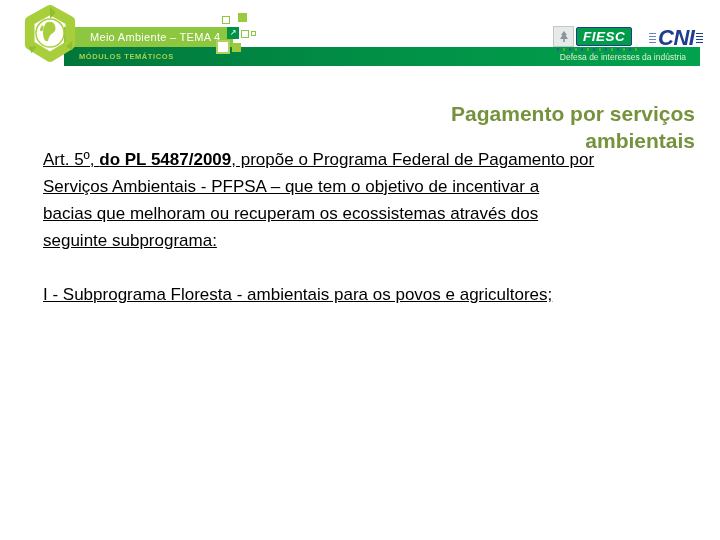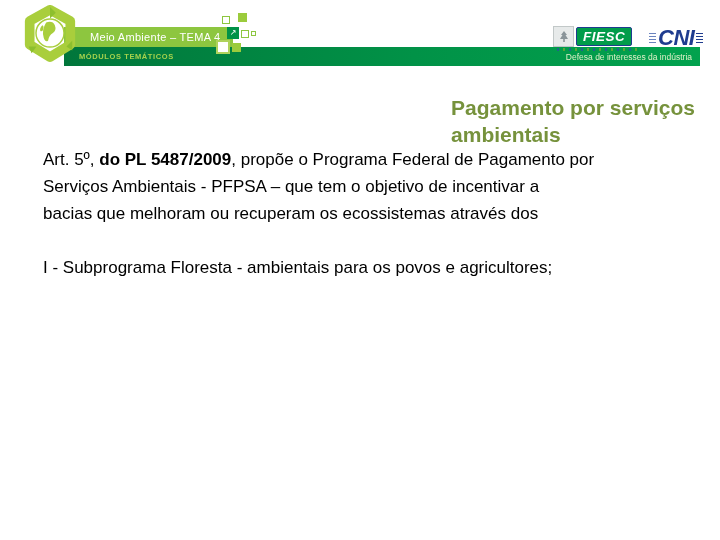--- a/index.html
+++ b/index.html
@@ -17,21 +17,21 @@
   }
   .band-dark{
     position:absolute;left:64px;top:47px;width:636px;height:19px;
     background:linear-gradient(90deg,#01763B 0%,#019247 55%,#02A24E 100%);
     z-index:1;display:flex;align-items:center;justify-content:space-between;
   }
   .band-dark .band-subtitle{
     color:#A6D24D;font-size:7.5px;font-weight:bold;letter-spacing:.6px;padding-left:15px;white-space:nowrap;
   }
   .band-dark .ribbon-text{
-    color:#DFF0C8;font-size:8.5px;padding-right:8px;white-space:nowrap;
+    color:#DFF0C8;font-size:8.5px;padding-right:14px;white-space:nowrap;
   }
   
   .logo-hex{position:absolute;left:21px;top:5px;width:58px;height:58px;z-index:2;}
   
   .px{position:absolute;z-index:2;box-sizing:border-box;}
   .px-1{left:222px;top:16px;width:8px;height:8px;border:1.5px solid #8DC63F;background:#fff;}
   .px-2{left:237px;top:12px;width:11px;height:11px;background:#9BCB3C;border:1px solid #fff;}
   .px-3{left:227px;top:27px;width:12px;height:12px;background:#019247;color:#fff;
         font-size:8px;line-height:12px;text-align:center;}
   .px-4{left:241px;top:30px;width:8px;height:8px;border:1.5px solid #8DC63F;background:#fff;}
@@ -52,28 +52,28 @@
   }
   .micro-strip{margin-top:1px;height:3px;width:86px;opacity:.75;
     background:repeating-linear-gradient(90deg,#019C4A 0 4px,#2A52A0 4px 6px,#019C4A 6px 10px,#77AA33 10px 12px);}
   .cni-group{display:flex;align-items:center;margin-left:10px;margin-top:1px;}
   .cni-lines{display:flex;flex-direction:column;gap:1.5px;}
   .cni-lines i{display:block;width:7px;height:1.5px;background:#6B84BE;}
   .cni-lines.right i{background:#1F3C8F;}
   .cni-text{color:#1F3C8F;font-weight:bold;font-style:italic;font-size:22px;letter-spacing:-.5px;padding:0 2px;}
   
   .slide-title{
-    position:absolute;top:94px;right:25px;
+    position:absolute;top:100px;right:25px;text-align:right;
     color:#76923C;font-weight:bold;font-size:21px;line-height:27px;
   }
   .slide-title .title-line{white-space:pre;}
   
   .slide-body{
     position:absolute;left:43px;top:146px;width:640px;
-    color:#000;font-size:17px;line-height:27px;
+    color:#000;font-size:17px;line-height:27px;text-decoration:underline;
   }
   .para{margin:0 0 27px 0;}
   .line{white-space:pre;}
   .b{font-weight:bold;}
 </style>
 </head>
 <body>
 
 <div class="slide">
 
@@ -140,19 +140,20 @@
   <div class="slide-title">
       <div class="title-line">Pagamento por serviços</div>
       <div class="title-line">ambientais</div>
     </div>
 
   <div class="slide-body">
       <div class="para">
         <div class="line"><span>Art. 5º, </span><span class="b">do PL 5487/2009</span><span>, propõe o Programa Federal de Pagamento por</span></div>
         <div class="line"><span>Serviços Ambientais - PFPSA – que tem o objetivo de incentivar a</span></div>
         <div class="line"><span>bacias que melhoram ou recuperam os ecossistemas através dos</span></div>
+        <div class="line"><span>seguinte subprograma:</span></div>
       </div>
       <div class="para">
         <div class="line"><span>I - Subprograma Floresta - ambientais para os povos e agricultores;</span></div>
       </div>
     </div>
 
 </div>
 
 </body></html>

